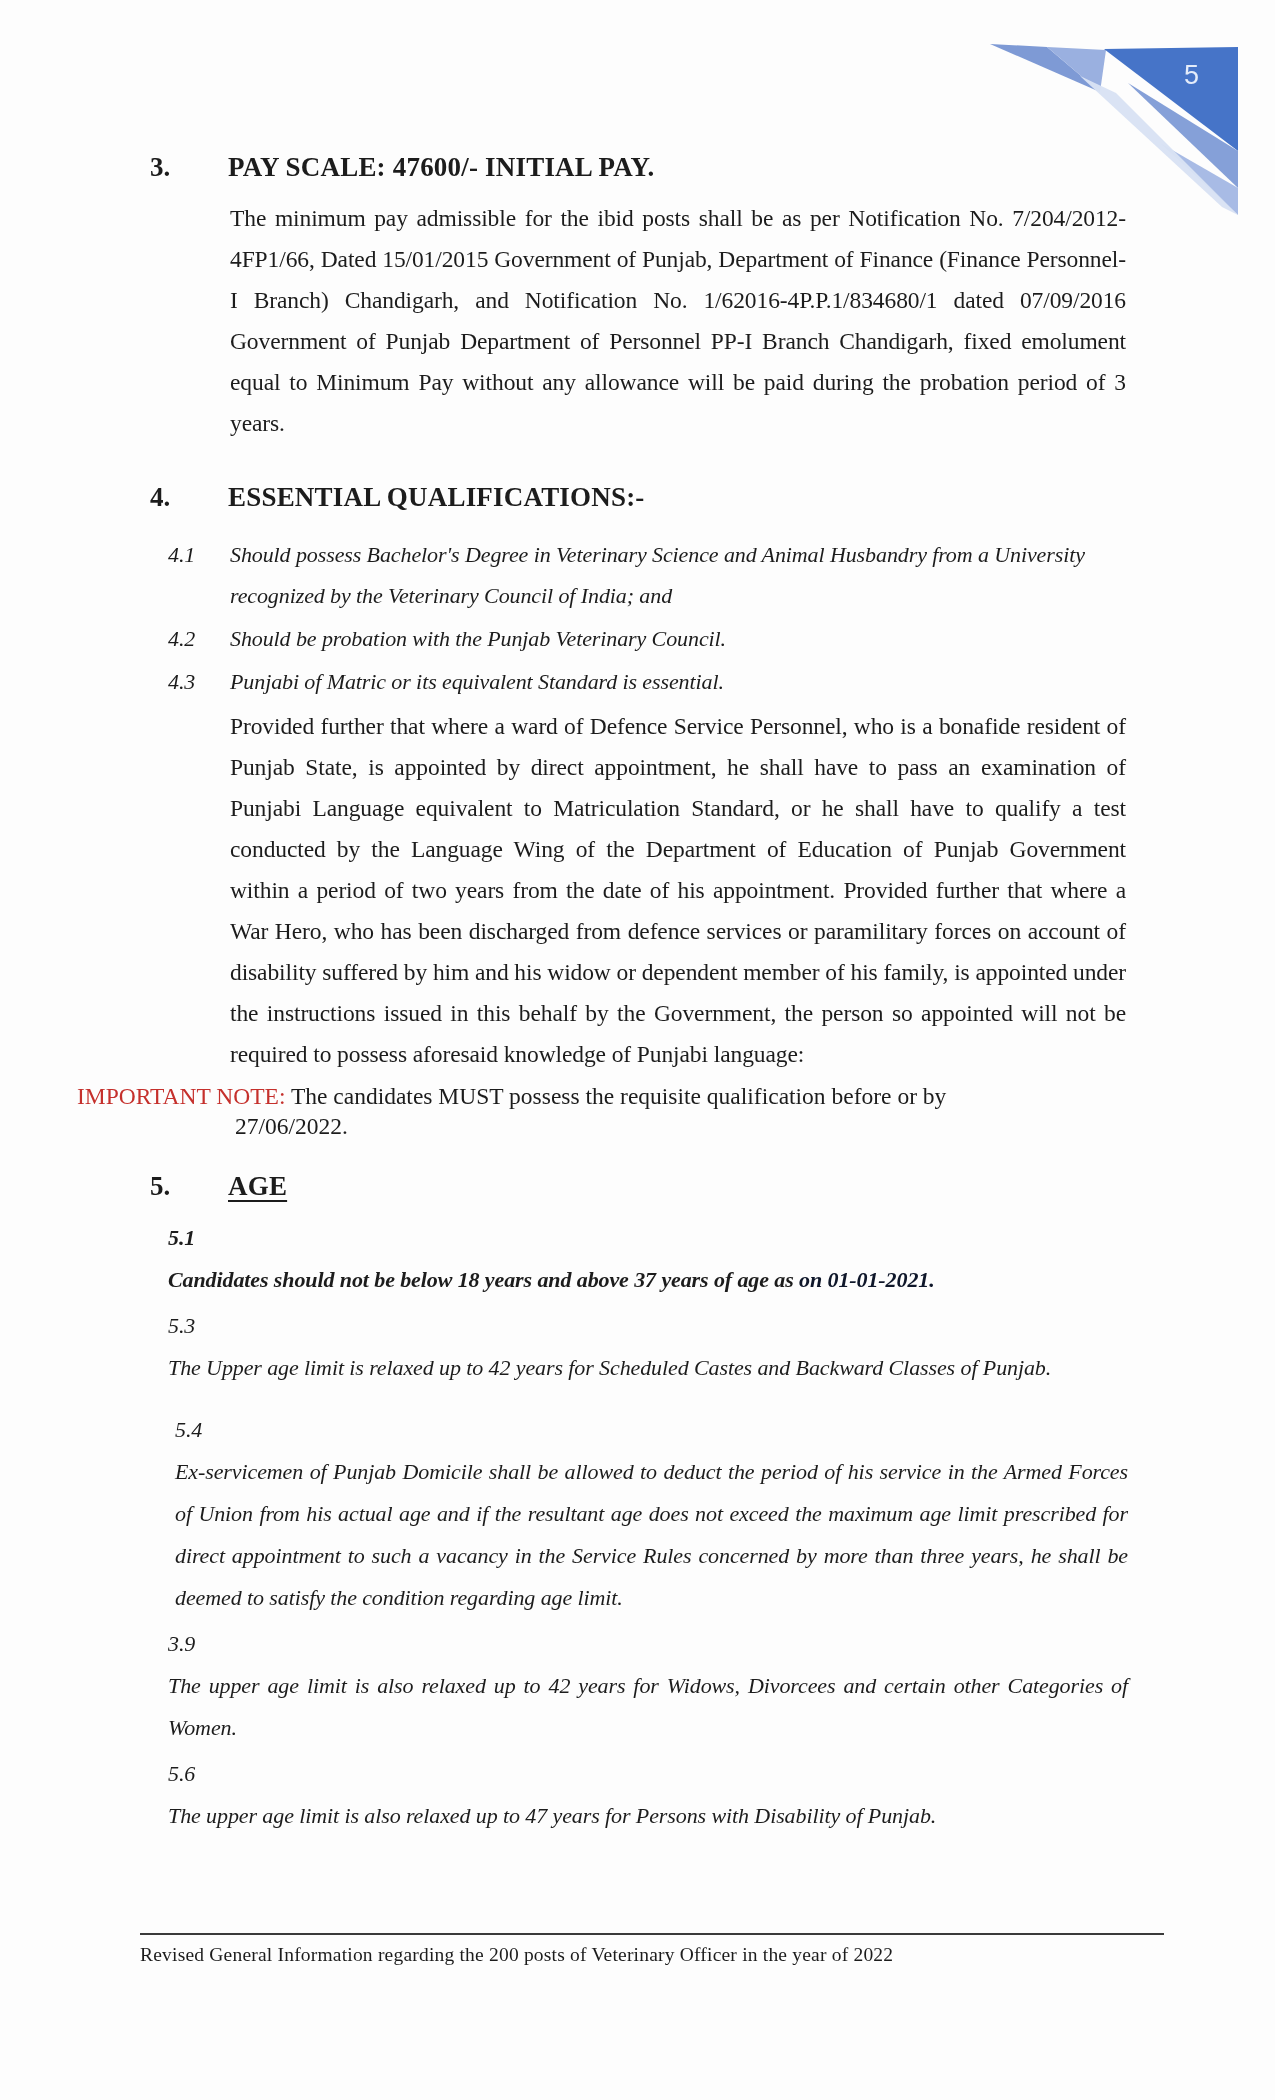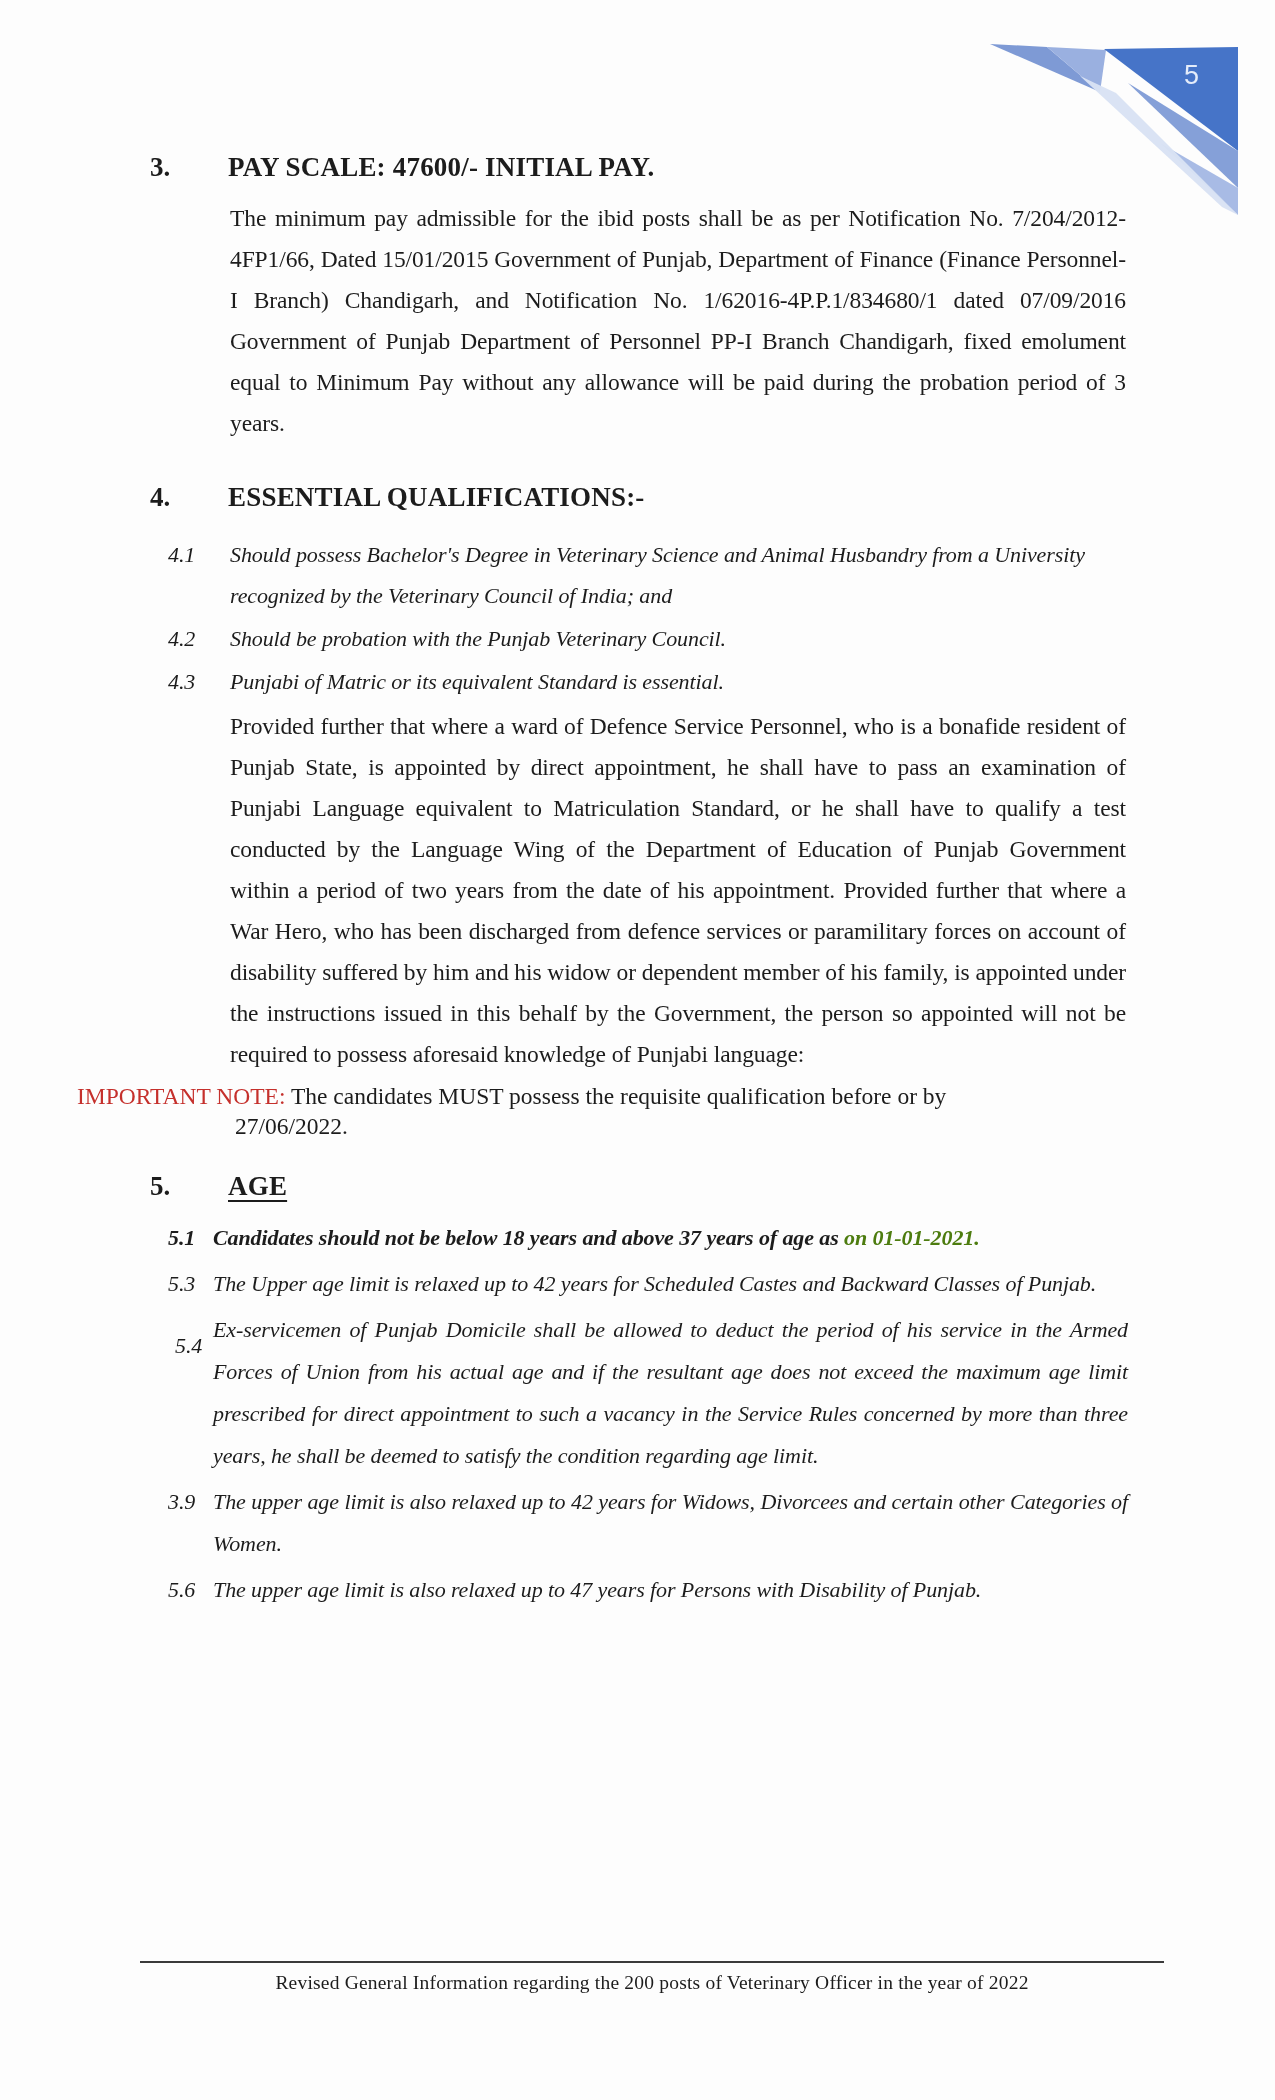--- a/index.html
+++ b/index.html
@@ -26,38 +26,38 @@
   .body{
     margin:14px 0 0 230px;width:896px;
     font-size:23.5px;line-height:41px;letter-spacing:-0.1px;
   }
   .just{text-align:justify;}
   .mb-para{margin-bottom:36px;}
   .h4gap{margin-top:0;margin-bottom:20px;}
   .item{display:flex;margin-left:168px;width:960px;font-size:22px;line-height:41px;letter-spacing:-0.1px;margin-bottom:2px;font-style:italic;}
   .item .inum{flex:0 0 auto;width:62px;}
   .item .itext{flex:1 1 auto;}
-  .item.s5{line-height:42px;margin-bottom:4px;}
+  .item.s5{line-height:42px;margin-bottom:4px;flex-direction:column;}
   .item.s5 .inum{width:45px;}
   .item.s5.pad54{margin-left:175px;width:953px;}
   .item.s5.pad54 .inum{width:38px;margin-top:16px;}
   .proviso{margin-top:4px;margin-bottom:6px;}
   .note{
     margin:4px 0 0 77px;width:991px;
     font-size:23.5px;line-height:30px;
   }
   .note-label{color:#c5302c;}
   .note-date{padding-left:158px;}
   .sec5-head{margin-top:28px;margin-bottom:14px;}
   .bold{font-weight:bold;}
-  .red-bold{color:#4d7c0f;font-weight:bold;}
+  .red-bold{color:#0f172a;font-weight:bold;}
   .footer{
     position:absolute;top:1933px;left:140px;width:1024px;
     border-top:2px solid #3a3a3a;
-    padding-top:9px;text-align:center;margin-top:28px;
+    padding-top:9px;
   }
   .footer-text{font-size:19.5px;letter-spacing:.2px;}
 </style>
 </head>
 <body>
 
 <div class="page">
 
   <svg class="corner" viewBox="0 0 248 172" preserveAspectRatio="none" aria-hidden="true">
     <polygon points="0,1 57,4 110,49" fill="#7e9ad5"></polygon>

